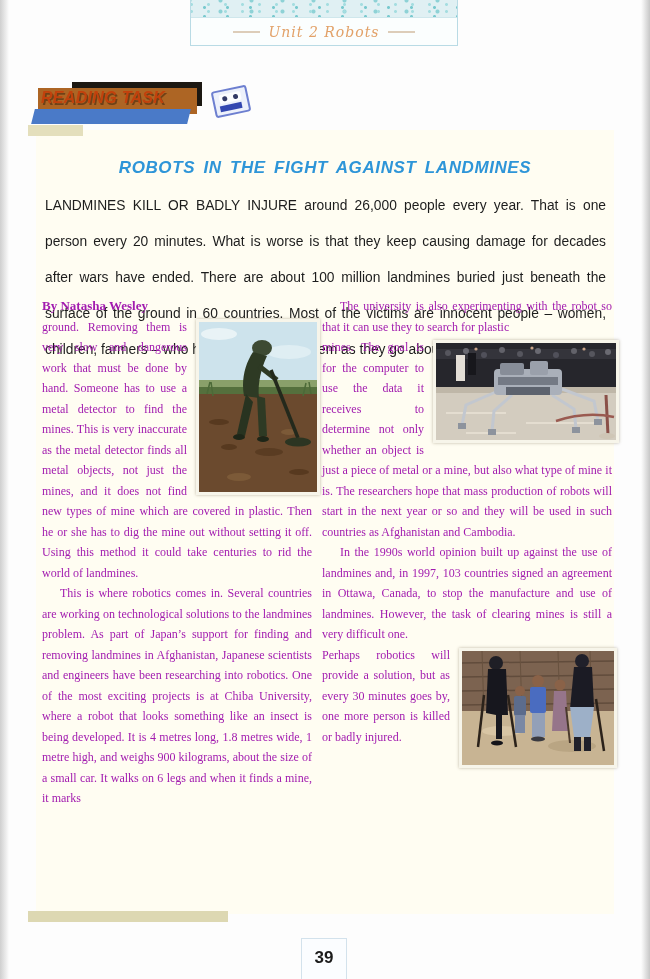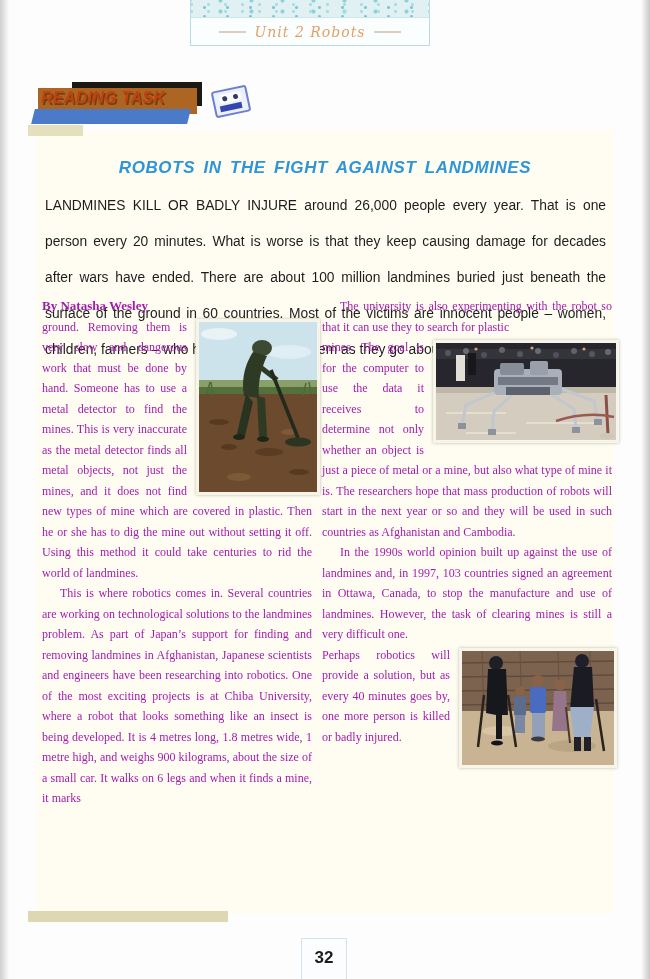--- a/index.html
+++ b/index.html
@@ -10,21 +10,21 @@
     overflow:hidden;
     font-family:"Liberation Serif",serif;
   }
   
   .edge-left{position:absolute;left:0;top:0;width:9px;height:100%;
     background:linear-gradient(to right,#cfcfcf,#f3f3f3 80%,rgba(255,255,255,0));}
   .edge-right{position:absolute;right:0;top:0;width:9px;height:100%;
     background:linear-gradient(to left,#c7c7c7,#f3f3f3 80%,rgba(255,255,255,0));}
 
   
-  .unit-header{position:absolute;left:190px;top:0;width:240px;height:46px;
+  .unit-header{position:absolute;left:190px;top:0;width:268px;height:46px;
     background:#fbfefe;border:1px solid #b9dbe5;border-top:none;box-sizing:border-box;}
   .unit-band{height:17px;
     background-color:#e0f0f3;
     background-image:
       radial-gradient(circle,#79c9ce 1px,transparent 2px),
       radial-gradient(circle,#a5dde0 1px,transparent 2px),
       radial-gradient(circle,#8ed2d6 1.5px,transparent 2.5px);
     background-size:23px 9px,17px 7px,31px 11px;
     background-position:2px 3px,9px 1px,14px 6px;
     border-bottom:1px solid #cfe7ec;}
@@ -251,19 +251,19 @@
           <rect x="53" y="64" width="10" height="18" fill="#7a88a4"></rect>
           <circle cx="76" cy="30" r="6" fill="#8a6248"></circle>
           <rect x="68" y="36" width="16" height="26" rx="2" fill="#4a6cc0"></rect>
           <rect x="70" y="62" width="13" height="24" fill="#93a0b8"></rect>
           <ellipse cx="76" cy="88" rx="7" ry="2.5" fill="#3a3a40"></ellipse>
           <circle cx="98" cy="34" r="5.5" fill="#8a6248"></circle>
           <path d="M92,40 L104,40 L106,80 L90,80 Z" fill="#96758a"></path>
           <line x1="104" y1="56" x2="108" y2="92" stroke="#4a3a2c" stroke-width="2"></line>
         </svg>
       </span>
-      <span>Perhaps robotics will provide a solution, but as every 40 minutes goes by, one more person is killed or badly injured.</span>
-    </p>
-  </div>
-
-</div>
-
-<div class="page-num">32</div>
+      <span>Perhaps robotics will provide a solution, but as every 30 minutes goes by, one more person is killed or badly injured.</span>
+    </p>
+  </div>
+
+</div>
+
+<div class="page-num">39</div>
 
 </body></html>

